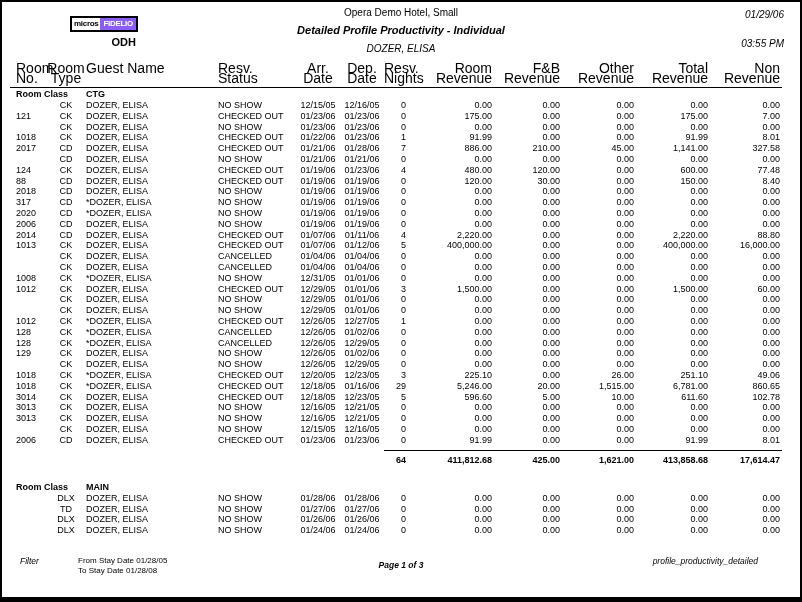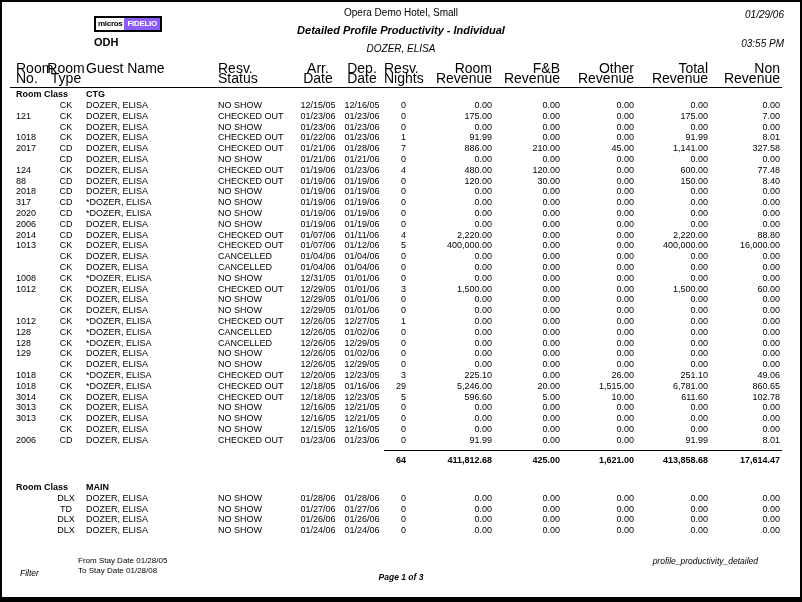--- a/index.html
+++ b/index.html
@@ -3,21 +3,21 @@
 <meta charset="utf-8">
 <style>
   * { margin:0; padding:0; box-sizing:border-box; }
   html,body { background:#fff; }
   .page {
     position:relative; width:802px; height:602px; background:#fff;
     border:2px solid #000; border-bottom:5px solid #000;
     font-family:"Liberation Sans", sans-serif; color:#000; overflow:hidden;
   }
   
-  .header-left { position:absolute; top:10px; left:68px; width:66px; text-align:left;margin-left:24px; }
+  .header-left { position:absolute; top:10px; left:68px; width:66px; text-align:right; }
   .logo { display:inline-flex; border:2px solid #000; font-size:8px; font-weight:bold; line-height:10px; }
   .logo-micros { background:#fff; color:#000; padding:1px 2px; letter-spacing:-0.3px; }
   .logo-fidelio { background:#8b5cf6; color:#fff; padding:1px 3px; letter-spacing:-0.3px; }
   .prop-code { font-weight:bold; font-size:11px; margin-top:4px; }
   .header-center { position:absolute; top:5px; left:0; right:0; text-align:center; }
   .hotel-name { font-size:10px; }
   .report-title { font-style:italic; font-weight:bold; font-size:11px; margin-top:6px; }
   .subject-name { font-style:italic; font-size:10px; margin-top:7px; }
   .header-right { position:absolute; top:7px; right:16px; text-align:right; font-style:italic; font-size:10px; }
   .report-time { margin-top:18px; }
@@ -37,23 +37,23 @@
   .c-center { text-align:center; }
   .c-right  { text-align:right; padding-right:2px !important; }
   .c-indent { padding-left:6px !important; }
   .c-pad6   { padding-right:8px !important; }
   .section-row td { font-weight:bold; line-height:12px; }
   .spacer-sm td { height:5px; line-height:5px; }
   .spacer-lg td { height:15px; line-height:15px; }
   .sub { font-weight:bold; border-top:1px solid #000; padding-top:4px !important;margin-top:8px; }
   
   .footer { position:absolute; top:554px; left:0; right:0; height:30px; font-size:8.5px; }
-  .filter-label { position:absolute; left:18px; top:12px; font-style:italic; }
+  .filter-label { position:absolute; left:18px; top:0; font-style:italic; }
   .filter-values { position:absolute; left:76px; top:0; font-size:8px; line-height:10px; }
-  .page-info { position:absolute; left:0; right:0; top:16px; text-align:center; font-style:italic; font-weight:bold; }
+  .page-info { position:absolute; left:0; right:0; top:4px; text-align:center; font-style:italic; font-weight:bold; }
   .report-id { position:absolute; right:42px; top:0; font-style:italic; }
 </style>
 </head>
 <body>
 
 <div class="page">
 
   <div class="header-left">
     <div class="logo">
       <span class="logo-micros">micros</span>

